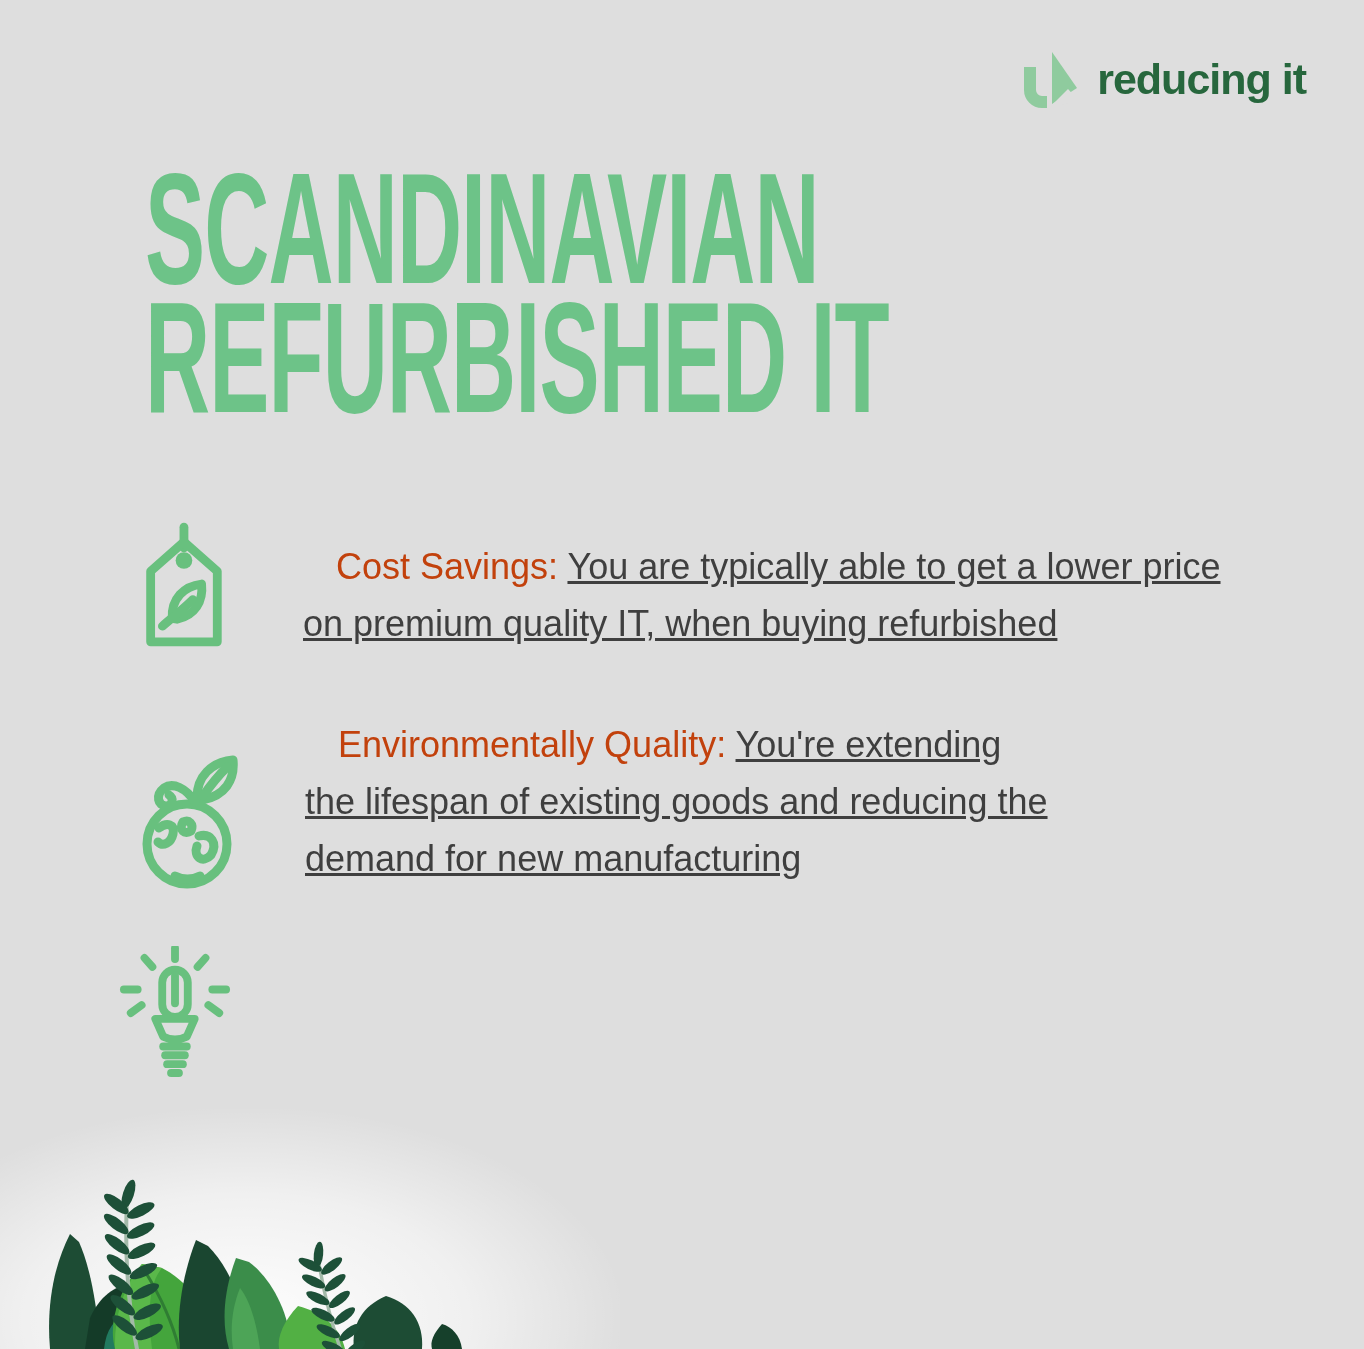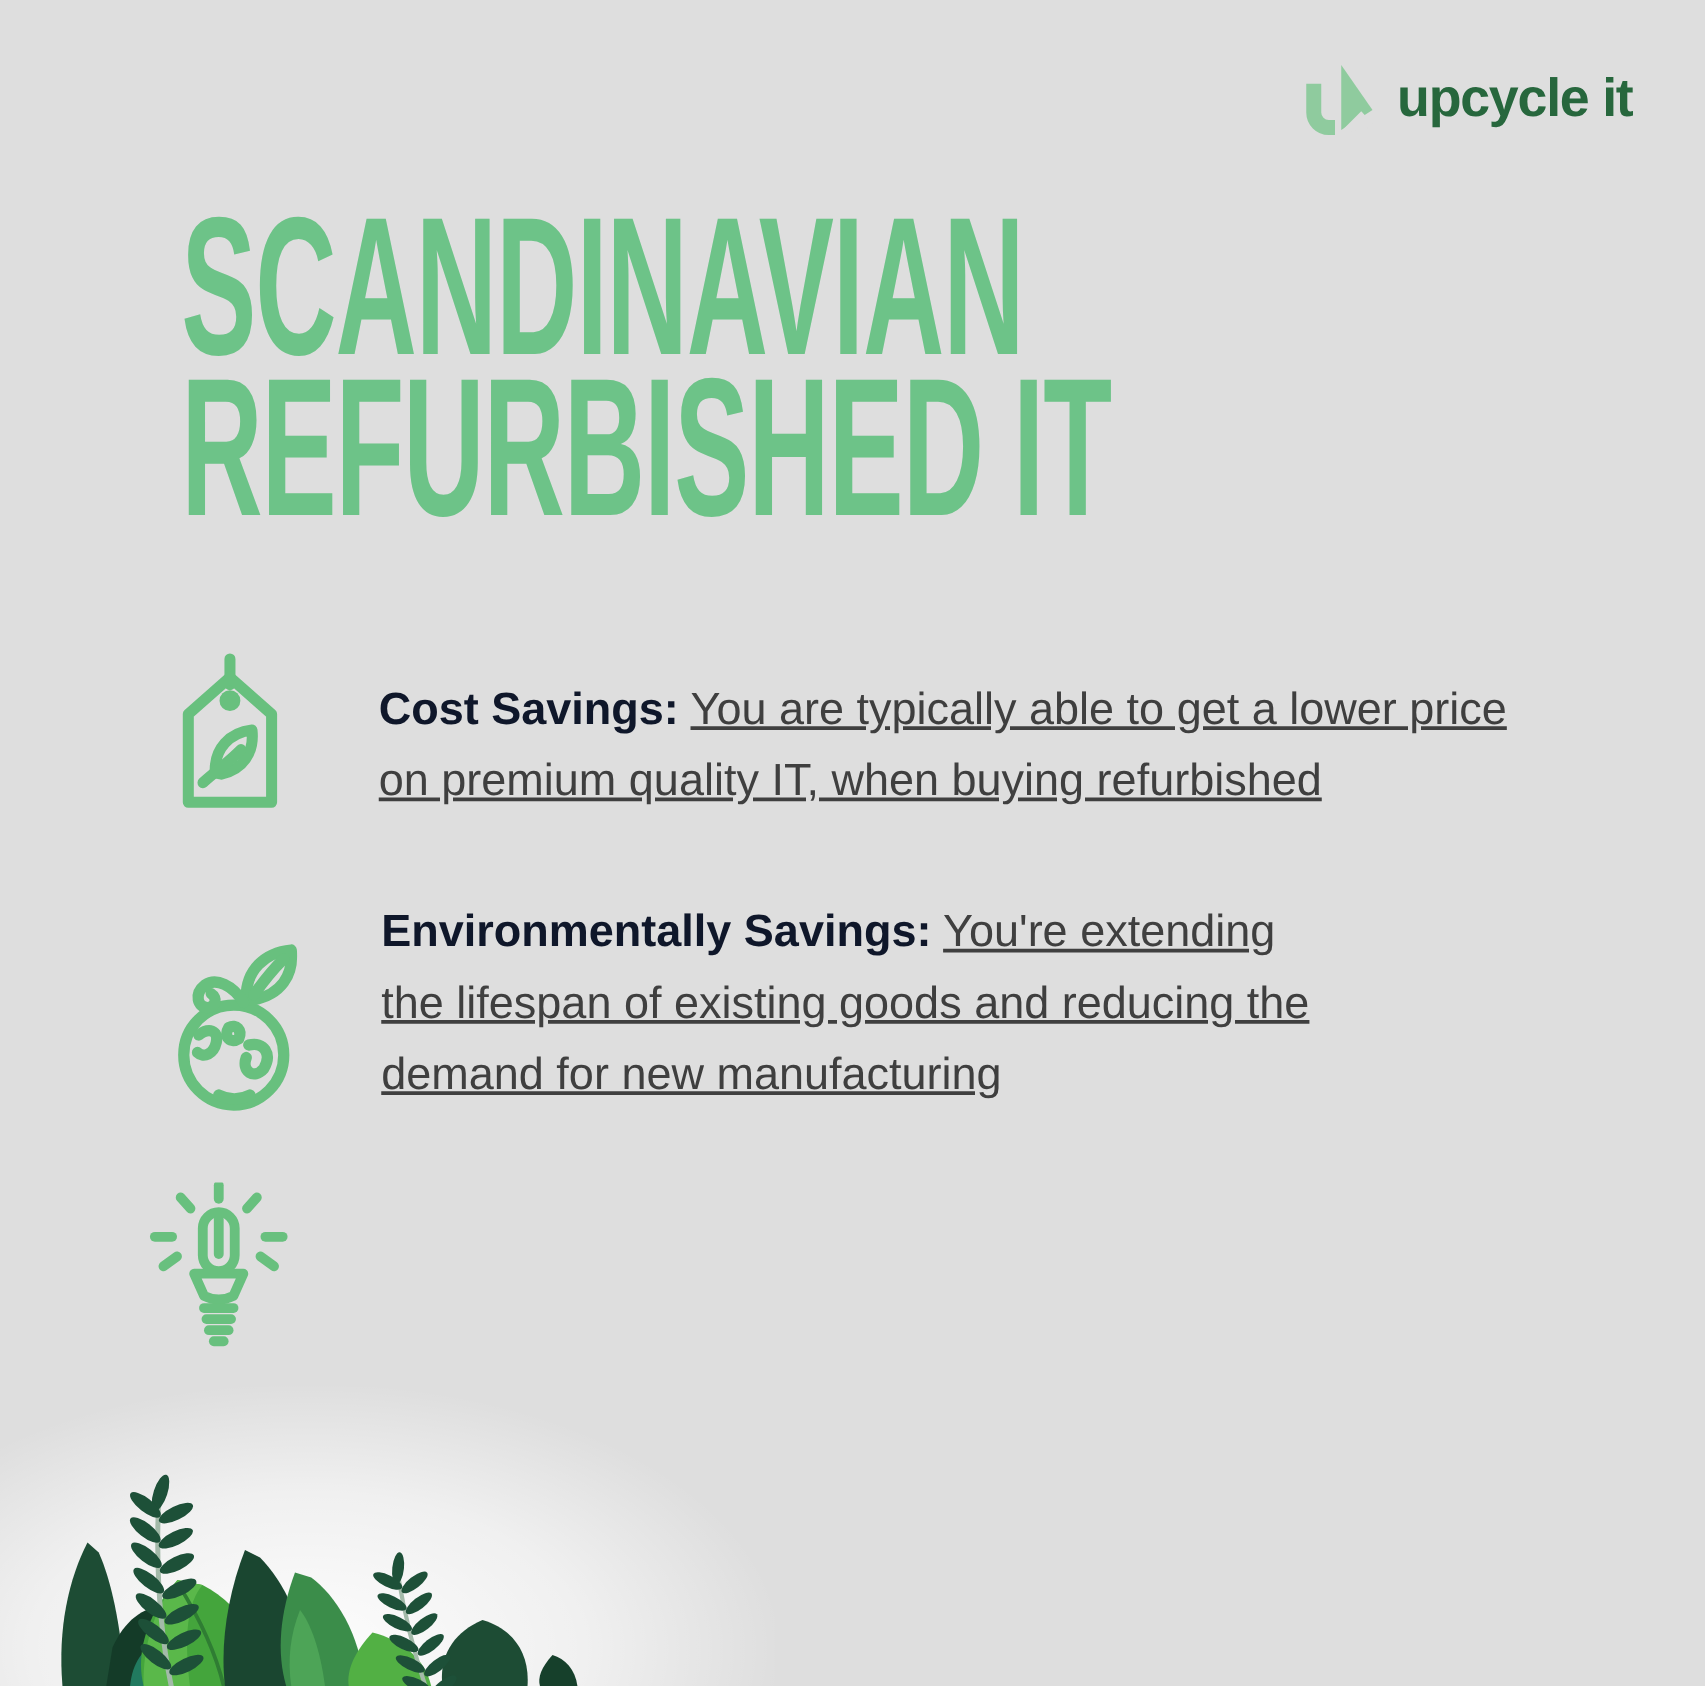--- a/index.html
+++ b/index.html
@@ -32,21 +32,21 @@
   }
   .title-line.l1{top:150px;}
   .title-line.l2{top:279px;}
 
   
   .benefit-icon{position:absolute;}
   .benefit-text{
     position:absolute;margin:0;
     font-size:36px;line-height:57px;color:#3f3f3f;
   }
-  .benefit-text b{font-weight:700;color:#0f172a;}
+  .benefit-text b{font-weight:400;color:#c2410c;margin-left:33px;}
   .benefit-body{white-space:pre-line;text-decoration:underline;}
 
   .icon-tag{left:133px;top:522px;}
   .text-1{left:303px;top:538px;width:1010px;}
   .icon-earth{left:136px;top:738px;}
   .text-2{left:305px;top:716px;width:860px;}
   .icon-bulb{left:118px;top:946px;}
   .text-3{left:303px;top:936px;width:1020px;}
 
   
@@ -64,21 +64,21 @@
 <body>
 
 <div class="canvas">
 
   <div class="logo">
     <svg width="62" height="66" viewBox="0 0 62 66">
       <path d="M11,21 V44 a12,12 0 0 0 12,12 h5" fill="none" stroke="#8fcb9e" stroke-width="12"></path>
       <polygon points="33,58 33,6 58,42" fill="#8fcb9e"></polygon>
       <polygon points="30,62 49,43 60,55" fill="#dedede"></polygon>
     </svg>
-    <span class="logo-word">upcycle it</span>
+    <span class="logo-word">reducing it</span>
   </div>
 
   <div class="title-line l1">SCANDINAVIAN</div>
   <div class="title-line l2">REFURBISHED IT</div>
 
   <svg class="benefit-icon icon-tag" width="98" height="126" viewBox="0 0 100 128">
     <g fill="none" stroke="#68c07e" stroke-width="9" stroke-linecap="round" stroke-linejoin="round">
       <path d="M52,5 V26"></path>
       <path d="M52,20 L86,50 V122 H18 V50 Z"></path>
       <path d="M40,98 C39,78 52,65 70,63 C72,81 63,95 45,99 Z"></path>
@@ -94,21 +94,21 @@
       <circle cx="51" cy="106" r="40"></circle>
       <path d="M23,90 C31,84 39,86 37,96 C35,105 27,109 22,104"></path>
       <path d="M47,84 c6,-3 11,2 8,9 c-6,4 -13,-1 -8,-9"></path>
       <path d="M63,98 C75,95 82,105 75,117 C67,126 57,119 61,108"></path>
       <path d="M39,138 c8,4 17,4 25,0"></path>
       <path d="M61,62 C60,38 76,24 97,22 C99,42 89,58 66,62 Z"></path>
       <path d="M67,58 C74,48 82,38 91,29"></path>
       <path d="M59,64 C50,50 37,44 28,50 C19,57 22,68 30,68 C37,68 38,60 33,57"></path>
     </g>
   </svg>
-  <p class="benefit-text text-2"><b>Environmentally Savings:</b> <span class="benefit-body">You're extending
+  <p class="benefit-text text-2"><b>Environmentally Quality:</b> <span class="benefit-body">You're extending
 the lifespan of existing goods and reducing the
 demand for new manufacturing</span></p>
 
   <svg class="benefit-icon icon-bulb" width="114" height="138" viewBox="0 0 116 140">
     <g fill="none" stroke="#68c07e" stroke-width="8" stroke-linecap="round" stroke-linejoin="round">
       <rect x="45" y="24" width="26" height="48" rx="13"></rect>
       <path d="M58,30 V58"></path>
       <path d="M38,74 H78 L70,92 Q58,98 46,92 Z"></path>
       <path d="M46,102 h24"></path>
       <path d="M48,111 h20"></path>

